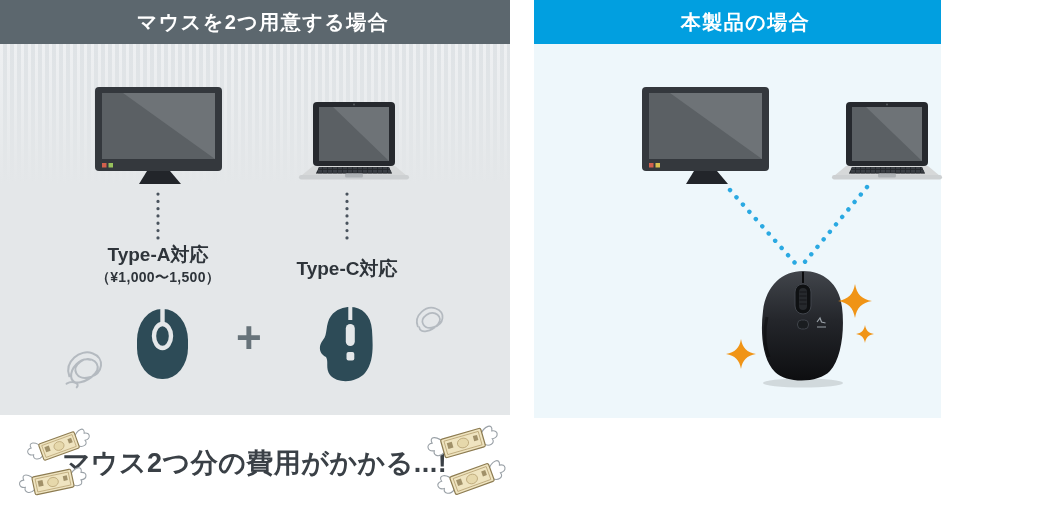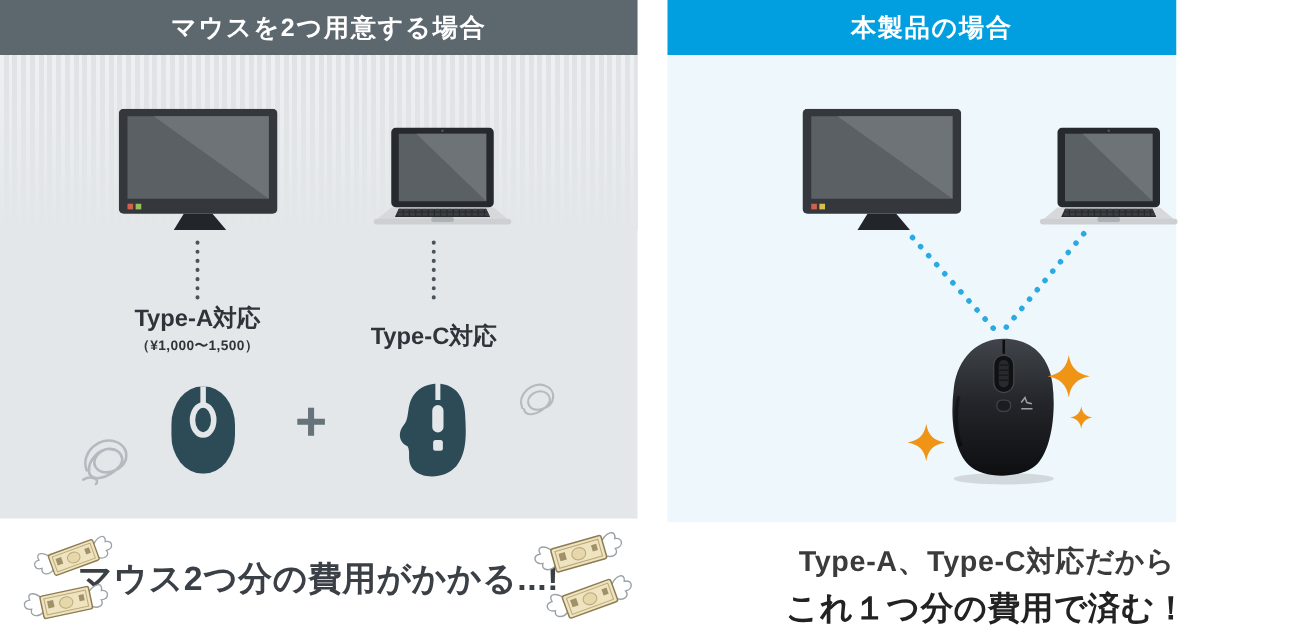--- a/index.html
+++ b/index.html
@@ -24,21 +24,21 @@
     background:repeating-linear-gradient(90deg,#eef0f2 0 3px,#dfe3e6 3px 7px);
   }
   .stripes::after{
     content:"";position:absolute;left:0;top:0;right:0;bottom:0;
     background:linear-gradient(180deg,rgba(228,231,233,0) 0,rgba(228,231,233,.55) 55%,#e4e7e9 100%);
   }
   .abs{position:absolute;}
   .overlay-svg{position:absolute;left:0;top:0;pointer-events:none;}
   .device-label{position:absolute;width:170px;text-align:center;color:#2e343a;}
   .dl-name{font-size:19px;font-weight:700;}
-  .dl-price{font-size:11px;font-weight:700;margin-top:1px;letter-spacing:.3px;}
+  .dl-price{font-size:14px;font-weight:700;margin-top:1px;letter-spacing:.3px;}
   .plus{position:absolute;color:#67737a;font-size:44px;font-weight:800;line-height:1;}
   .caption{position:absolute;background:#ffffff;text-align:center;}
   .caption-left{left:0;top:415px;width:510px;height:95px;}
   .caption-right{left:534px;top:418px;width:511px;height:92px;}
   .cap-text{margin:30px 0 0 0;font-size:27px;font-weight:800;color:#3a4046;letter-spacing:.5px;}
   .cap-line1{margin:16px 0 0 0;font-size:23px;font-weight:700;color:#3b3b3b;letter-spacing:.5px;}
   .cap-line2{margin:4px 0 0 0;font-size:26px;font-weight:800;color:#222;letter-spacing:.5px;}
 </style>
 </head>
 <body>
@@ -226,18 +226,14 @@
         <rect x="18" y="12" width="48" height="22" rx="2" fill="#efe4c0" stroke="#8d7c52" stroke-width="1.4"></rect>
         <rect x="21.5" y="15" width="41" height="16" fill="none" stroke="#bda97b" stroke-width="1"></rect>
         <ellipse cx="42" cy="23" rx="6.5" ry="5.5" fill="#e6d8ab" stroke="#bda97b" stroke-width="1"></ellipse>
         <rect x="24" y="18" width="6" height="7" fill="#8d7c52" opacity="0.8"></rect>
         <rect x="55" y="18.5" width="5" height="6" fill="#8d7c52" opacity="0.8"></rect>
       </g>
     </svg>
     <p class="cap-text">マウス2つ分の費用がかかる...!</p>
   </div>
 
-  <div class="caption caption-right">
-    <p class="cap-line1">Type-A、Type-C対応だから</p>
-    <p class="cap-line2">これ１つ分の費用で済む！</p>
-  </div>
 
 </div>
 
 </body></html>

